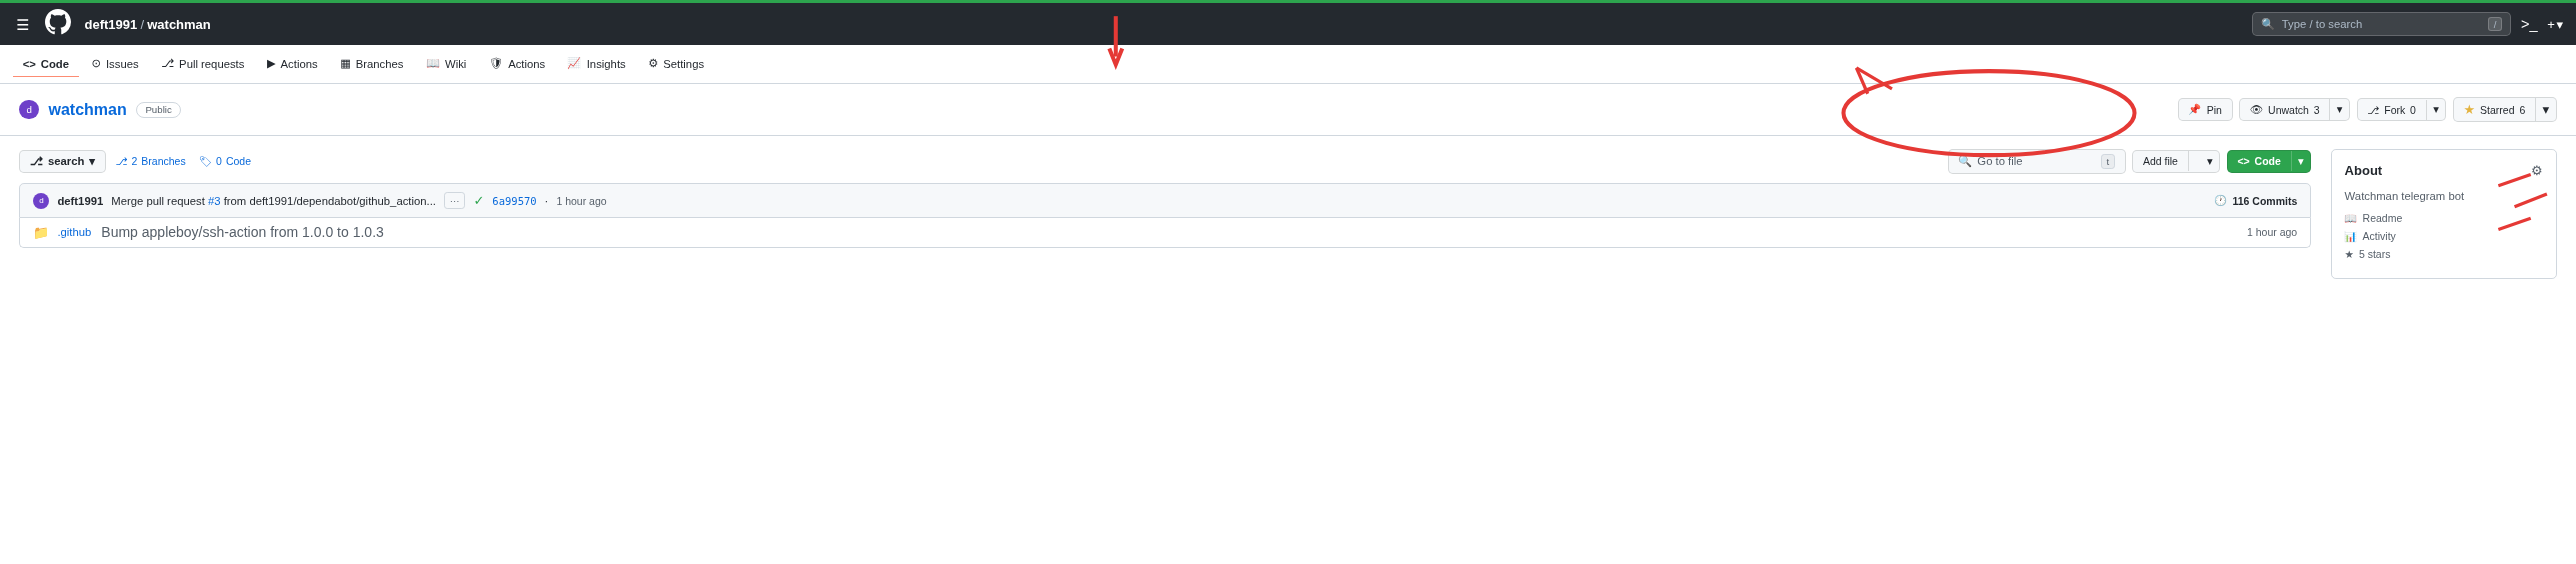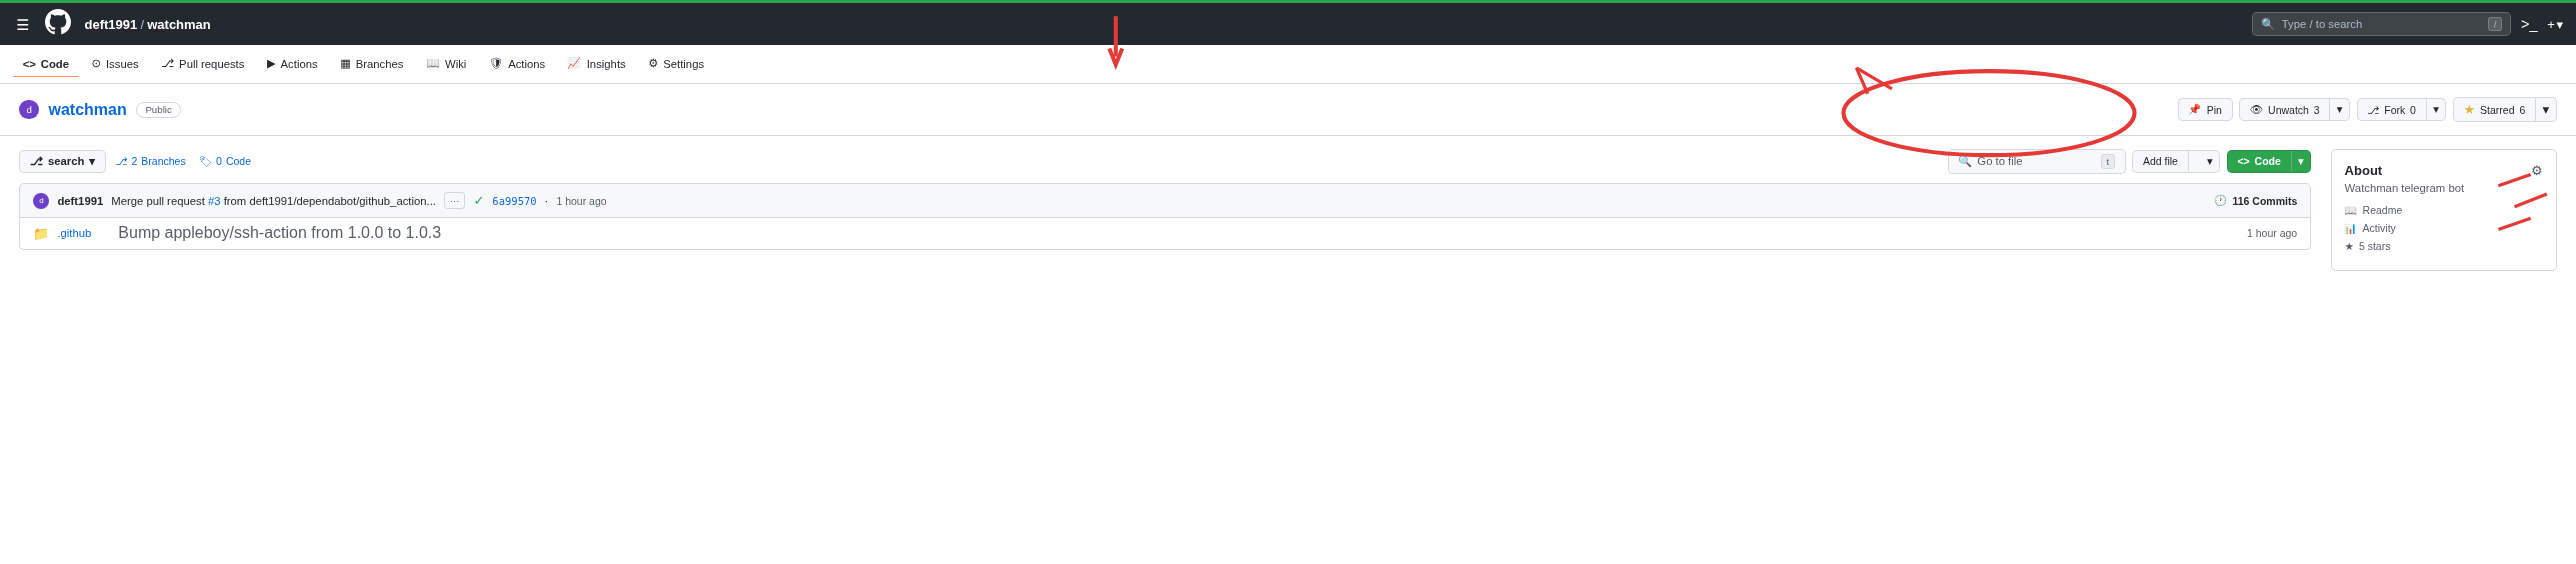--- a/index.html
+++ b/index.html
@@ -446,23 +446,23 @@
       flex-shrink: 0;
     }
     .file-name {
       color: #0969da;
       font-size: 11.3px;
       text-decoration: none;
       font-weight: 500;
     }
     .file-commit-msg {
       color: #57606a;
-      font-size: 16px;
+      font-size: 14px;
       flex: 1;
-      margin-left: 19px;
+      margin-left: 2px;
     }
     .file-time {
       color: #57606a;
       font-size: 10.5px;
       text-align: right;
       white-space: nowrap;
     }
 
     
     .sidebar {
@@ -471,21 +471,21 @@
     }
     .about-section {
       border: 0.8px solid #d0d7de;
       border-radius: 4.9px;
       padding: 13px;
     }
     .about-header {
       display: flex;
       align-items: center;
       justify-content: space-between;
-      margin-bottom: 4px;
+      margin-bottom: 12px;
     }
     .about-title {
       font-size: 13px;
       font-weight: 600;
     }
     .about-gear {
       color: #57606a;
       cursor: pointer;
       font-size: 13px;
     }

